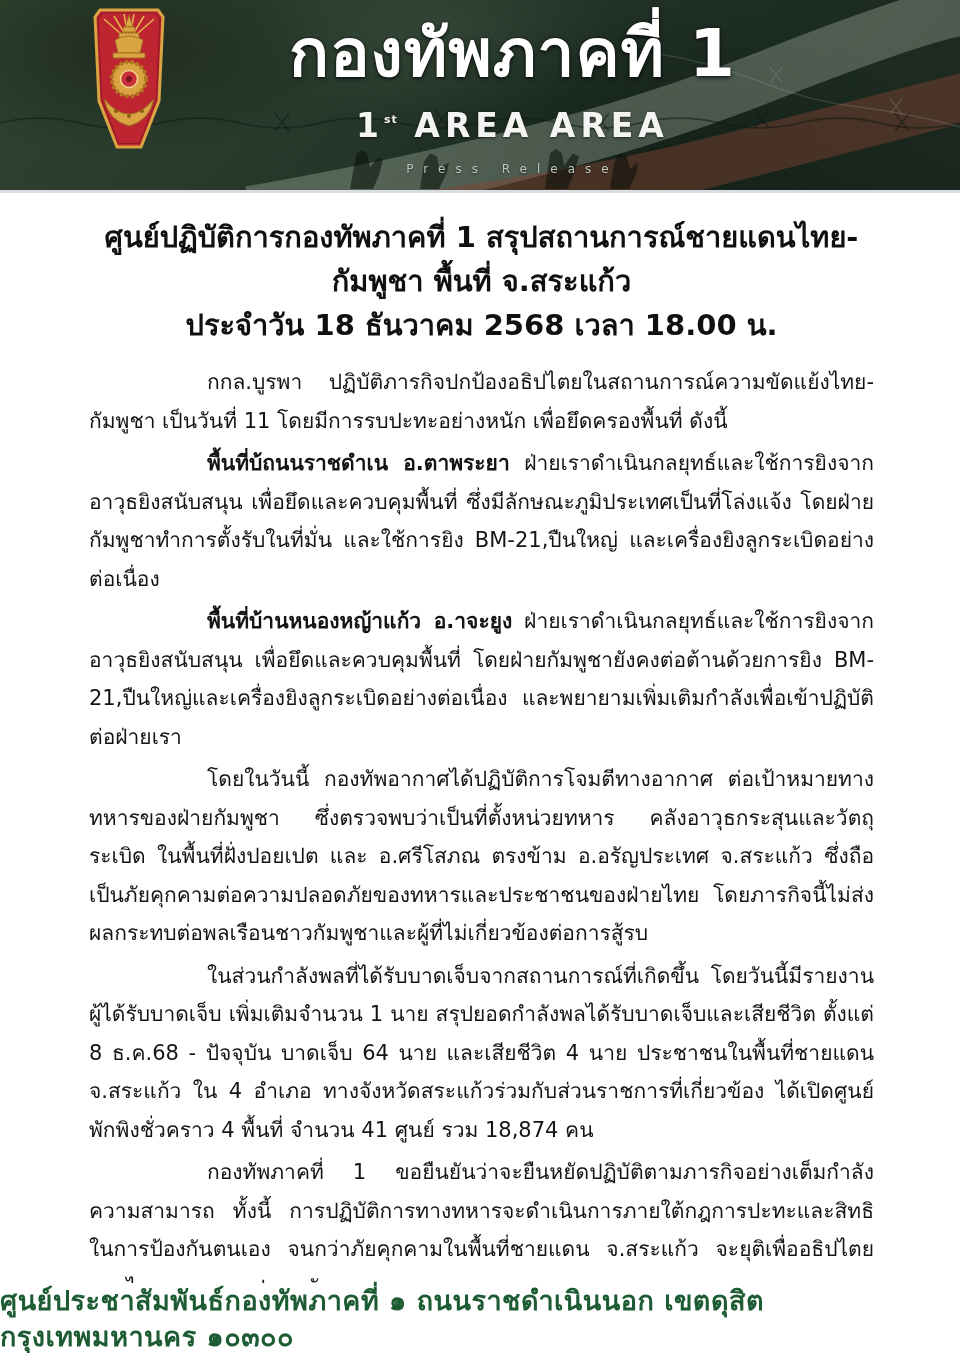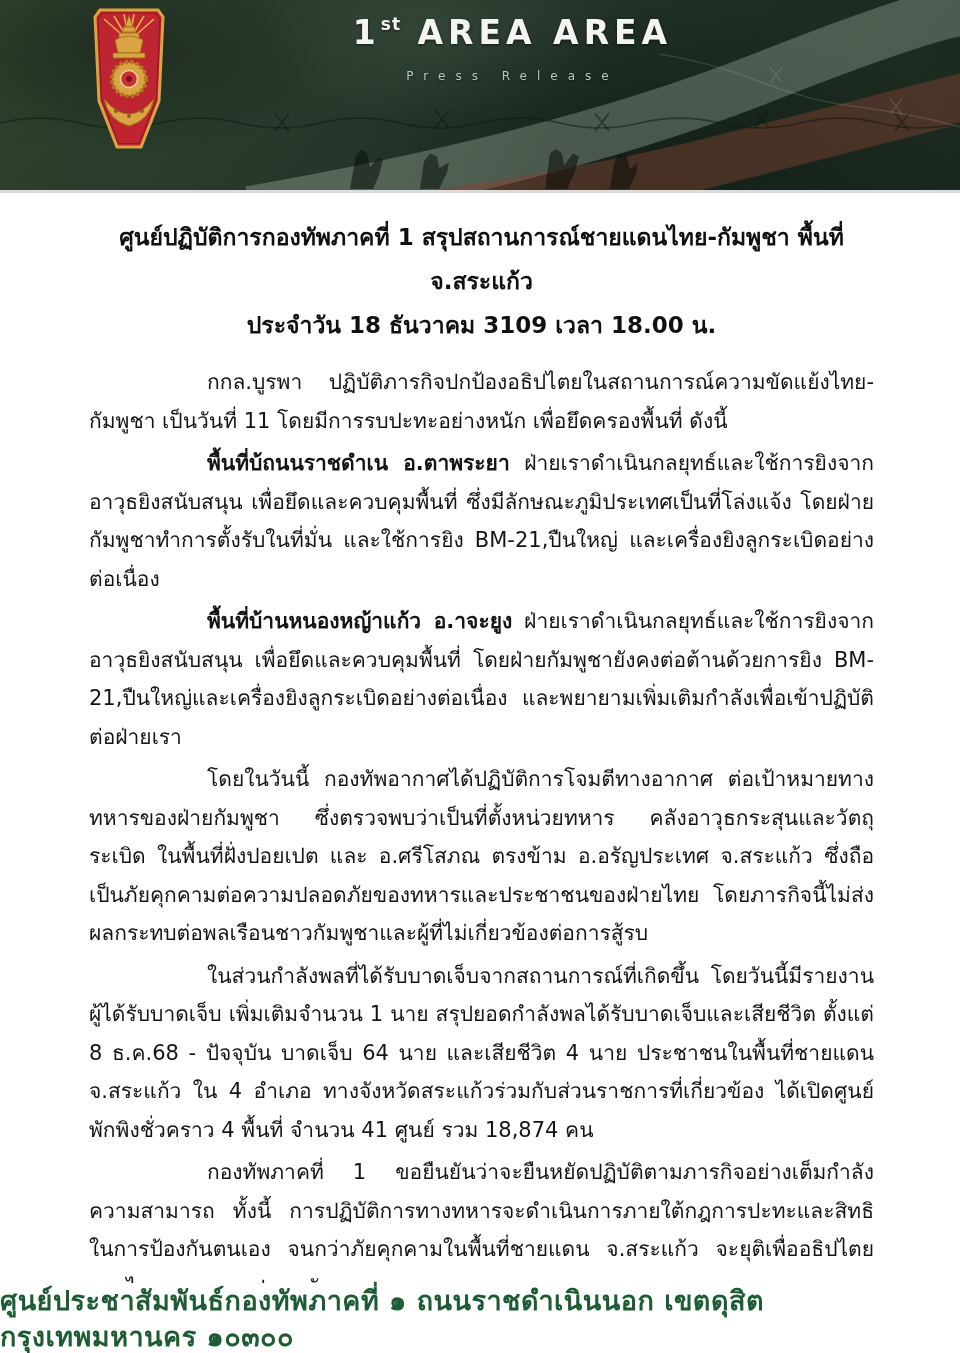--- a/index.html
+++ b/index.html
@@ -27,29 +27,29 @@
 
   .banner-text { position:absolute; left:190px; top:6px; width:645px; text-align:center; color:#fff; }
   .thai-title {
     font-size:66px; font-weight:bold; line-height:96px; letter-spacing:1px;
     color:#ffffff; text-shadow:0 2px 4px rgba(0,0,0,0.65), 0 0 2px rgba(0,0,0,0.8);
   }
   .eng-row {
     font-size:33px; font-weight:bold; letter-spacing:5px; line-height:36px;
     color:#f4f4f2; text-shadow:0 1px 3px rgba(0,0,0,0.6);
   }
-  .eng-row sup { font-size:17px; letter-spacing:1px; vertical-align:14px;text-align:right; }
+  .eng-row sup { font-size:11px; letter-spacing:1px; vertical-align:14px;text-align:right; }
   .press-row {
     margin-top:15px; font-size:12px; letter-spacing:10px; line-height:20px;
     color:#bfc5bd; text-shadow:0 1px 2px rgba(0,0,0,0.5); font-weight:normal;
   }
 
   
   .doc { padding:22px 82px 0 85px; color:#141414; }
-  .doc-title { text-align:center; font-weight:bold; font-size:23px; line-height:44px; color:#101010; }
+  .doc-title { text-align:center; font-weight:bold; font-size:29px; line-height:44px; color:#101010; }
   .doc-body { margin-top:16px; font-size:21px; line-height:38.5px; text-align:justify; }
   .doc-body p { margin:4px; text-indent:118px; }
   .doc-body .lead { font-weight:bold; }
 
   
   .footer { position:absolute; left:0; right:0; bottom:0; height:70px; background:#fff; text-align:left; }
   .footer-text { font-size:27px; font-weight:bold; color:#1d5b33; line-height:36px; letter-spacing:0.5px; }
 </style>
 </head>
 <body>
@@ -112,29 +112,30 @@
 
       <g>
         <path d="M18,92 Q43,122 68,92 Q63,114 43,119 Q23,114 18,92 Z" fill="#d9a441" stroke="#9a6a1e" stroke-width="1"></path>
         <circle cx="30" cy="104" r="2" fill="#8f5c14"></circle>
         <circle cx="43" cy="109" r="2" fill="#8f5c14"></circle>
         <circle cx="56" cy="104" r="2" fill="#8f5c14"></circle>
       </g>
     </svg>
 
     <div class="banner-text">
+      <div class="thai-title">กองทัพภาคที่ 1</div>
       <div class="eng-row"><span>1</span><sup>st</sup><span> AREA AREA</span></div>
       <div class="press-row">Press Release</div>
     </div>
   </header>
 
   <main class="doc">
     <div class="doc-title">
       <div>ศูนย์ปฏิบัติการกองทัพภาคที่ 1 สรุปสถานการณ์ชายแดนไทย-กัมพูชา พื้นที่ จ.สระแก้ว</div>
-      <div>ประจำวัน 18 ธันวาคม 3109 เวลา 18.00 น.</div>
+      <div>ประจำวัน 18 ธันวาคม 2568 เวลา 18.00 น.</div>
     </div>
 
     <div class="doc-body">
       <p><span class="lead"></span><span>กกล.บูรพา ปฏิบัติภารกิจปกป้องอธิปไตยในสถานการณ์ความขัดแย้งไทย-กัมพูชา เป็นวันที่ 11 โดยมีการรบปะทะอย่างหนัก เพื่อยึดครองพื้นที่ ดังนี้</span></p>
       <p><span class="lead">พื้นที่บ้ถนนราชดำเน อ.ตาพระยา</span><span> ฝ่ายเราดำเนินกลยุทธ์และใช้การยิงจากอาวุธยิงสนับสนุน เพื่อยึดและควบคุมพื้นที่ ซึ่งมีลักษณะภูมิประเทศเป็นที่โล่งแจ้ง โดยฝ่ายกัมพูชาทำการตั้งรับในที่มั่น และใช้การยิง BM-21,ปืนใหญ่ และเครื่องยิงลูกระเบิดอย่างต่อเนื่อง</span></p>
       <p><span class="lead">พื้นที่บ้านหนองหญ้าแก้ว อ.าจะยูง</span><span> ฝ่ายเราดำเนินกลยุทธ์และใช้การยิงจากอาวุธยิงสนับสนุน เพื่อยึดและควบคุมพื้นที่ โดยฝ่ายกัมพูชายังคงต่อต้านด้วยการยิง BM-21,ปืนใหญ่และเครื่องยิงลูกระเบิดอย่างต่อเนื่อง และพยายามเพิ่มเติมกำลังเพื่อเข้าปฏิบัติต่อฝ่ายเรา</span></p>
       <p><span class="lead"></span><span>โดยในวันนี้ กองทัพอากาศได้ปฏิบัติการโจมตีทางอากาศ ต่อเป้าหมายทางทหารของฝ่ายกัมพูชา ซึ่งตรวจพบว่าเป็นที่ตั้งหน่วยทหาร คลังอาวุธกระสุนและวัตถุระเบิด ในพื้นที่ฝั่งปอยเปต และ อ.ศรีโสภณ ตรงข้าม อ.อรัญประเทศ จ.สระแก้ว ซึ่งถือเป็นภัยคุกคามต่อความปลอดภัยของทหารและประชาชนของฝ่ายไทย โดยภารกิจนี้ไม่ส่งผลกระทบต่อพลเรือนชาวกัมพูชาและผู้ที่ไม่เกี่ยวข้องต่อการสู้รบ</span></p>
       <p><span class="lead"></span><span>ในส่วนกำลังพลที่ได้รับบาดเจ็บจากสถานการณ์ที่เกิดขึ้น โดยวันนี้มีรายงานผู้ได้รับบาดเจ็บ เพิ่มเติมจำนวน 1 นาย สรุปยอดกำลังพลได้รับบาดเจ็บและเสียชีวิต ตั้งแต่ 8 ธ.ค.68 - ปัจจุบัน บาดเจ็บ 64 นาย และเสียชีวิต 4 นาย ประชาชนในพื้นที่ชายแดน จ.สระแก้ว ใน 4 อำเภอ ทางจังหวัดสระแก้วร่วมกับส่วนราชการที่เกี่ยวข้อง ได้เปิดศูนย์พักพิงชั่วคราว 4 พื้นที่ จำนวน 41 ศูนย์ รวม 18,874 คน</span></p>
       <p><span class="lead"></span><span>กองทัพภาคที่ 1 ขอยืนยันว่าจะยืนหยัดปฏิบัติตามภารกิจอย่างเต็มกำลังความสามารถ ทั้งนี้ การปฏิบัติการทางทหารจะดำเนินการภายใต้กฎการปะทะและสิทธิในการป้องกันตนเอง จนกว่าภัยคุกคามในพื้นที่ชายแดน จ.สระแก้ว จะยุติเพื่ออธิปไตยของไทยและความปลอดภัยของ</span></p>
 

